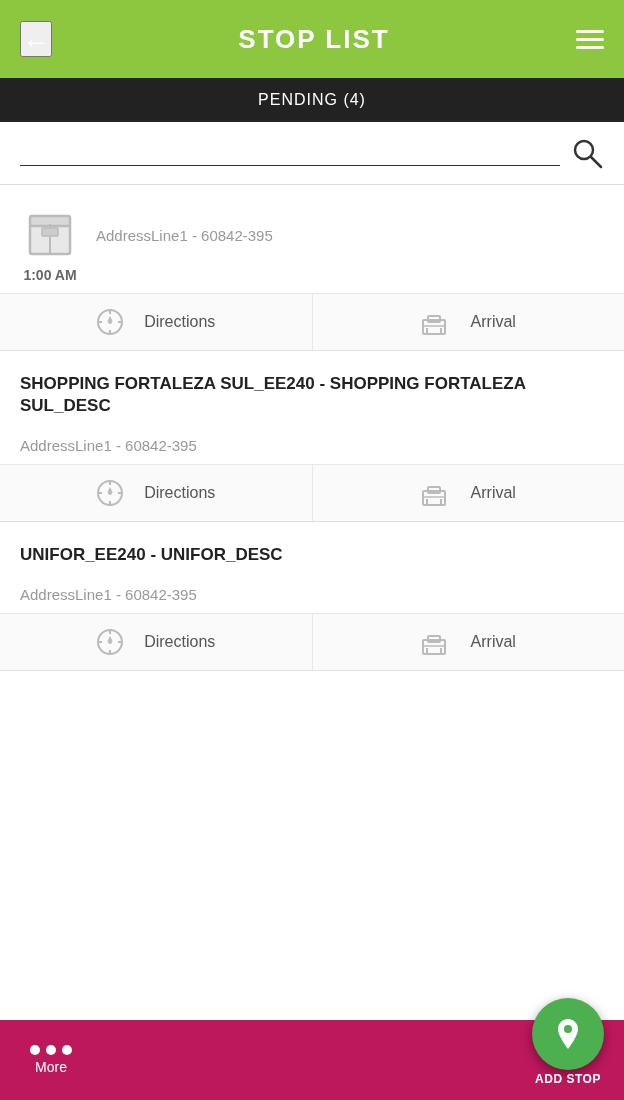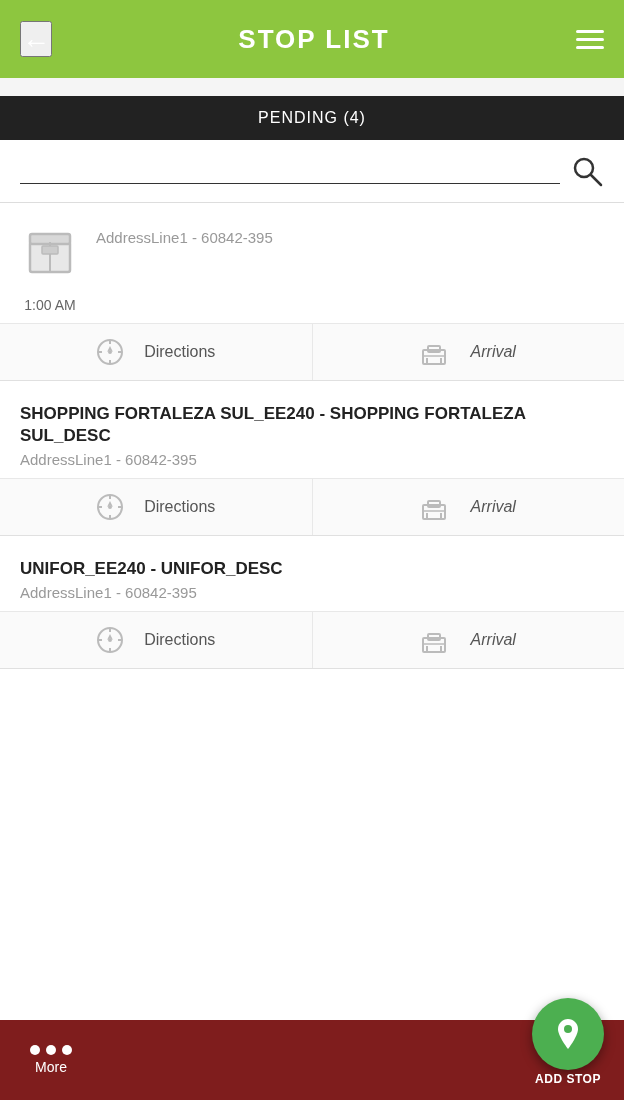--- a/index.html
+++ b/index.html
@@ -47,21 +47,20 @@
       border-radius: 2px;
     }
 
     
     .pending-bar {
       background: #222;
       height: 44px;
       display: flex;
       align-items: center;
       justify-content: center;
-      margin-top: 18px;
     }
     .pending-bar-text {
       color: white;
       font-size: 16px;
       letter-spacing: 1px;
       font-weight: 500;
     }
 
     
     .search-bar {
@@ -101,21 +100,22 @@
     .stop-content {
       display: flex;
       align-items: flex-start;
       padding: 18px 20px 10px 20px;
       gap: 16px;
     }
     .stop-icon-wrap {
       display: flex;
       flex-direction: column;
       align-items: center;
-      gap: 12px;
+      gap: 0;
+      font-weight: bold;
     }
     .box-icon {
       width: 60px;
       height: 60px;
       display: flex;
       align-items: center;
       justify-content: center;
     }
     .stop-time {
       color: #666;
@@ -129,21 +129,21 @@
     }
     .stop-name {
       font-weight: 800;
       font-size: 17px;
       color: #222;
       line-height: 1.3;
     }
     .stop-address {
       color: #999;
       font-size: 15px;
-      margin-top: 4px;
+      margin-top: 20px;
     }
 
     
     .stop-actions {
       display: flex;
       border-top: 1px solid #e8e8e8;
       background: #fafafa;
     }
     .action-btn {
       flex: 1;
@@ -154,35 +154,34 @@
       padding: 14px;
       cursor: pointer;
       border: none;
       background: none;
       font-size: 16px;
       color: #555;
       border-right: 1px solid #e8e8e8;
     }
     .action-btn:last-child {
       border-right: none;
-      font-style: italic;
     }
     .action-label {
       font-size: 16px;
       color: #555;
     }
 
     
     .bottom-bar {
       position: absolute;
       bottom: 0;
       left: 0;
       width: 100%;
       height: 80px;
-      background: #7f1d1d;
+      background: #be185d;
       display: flex;
       align-items: center;
       padding: 0 30px;
     }
     .more-section {
       display: flex;
       flex-direction: column;
       align-items: center;
       cursor: pointer;
     }

